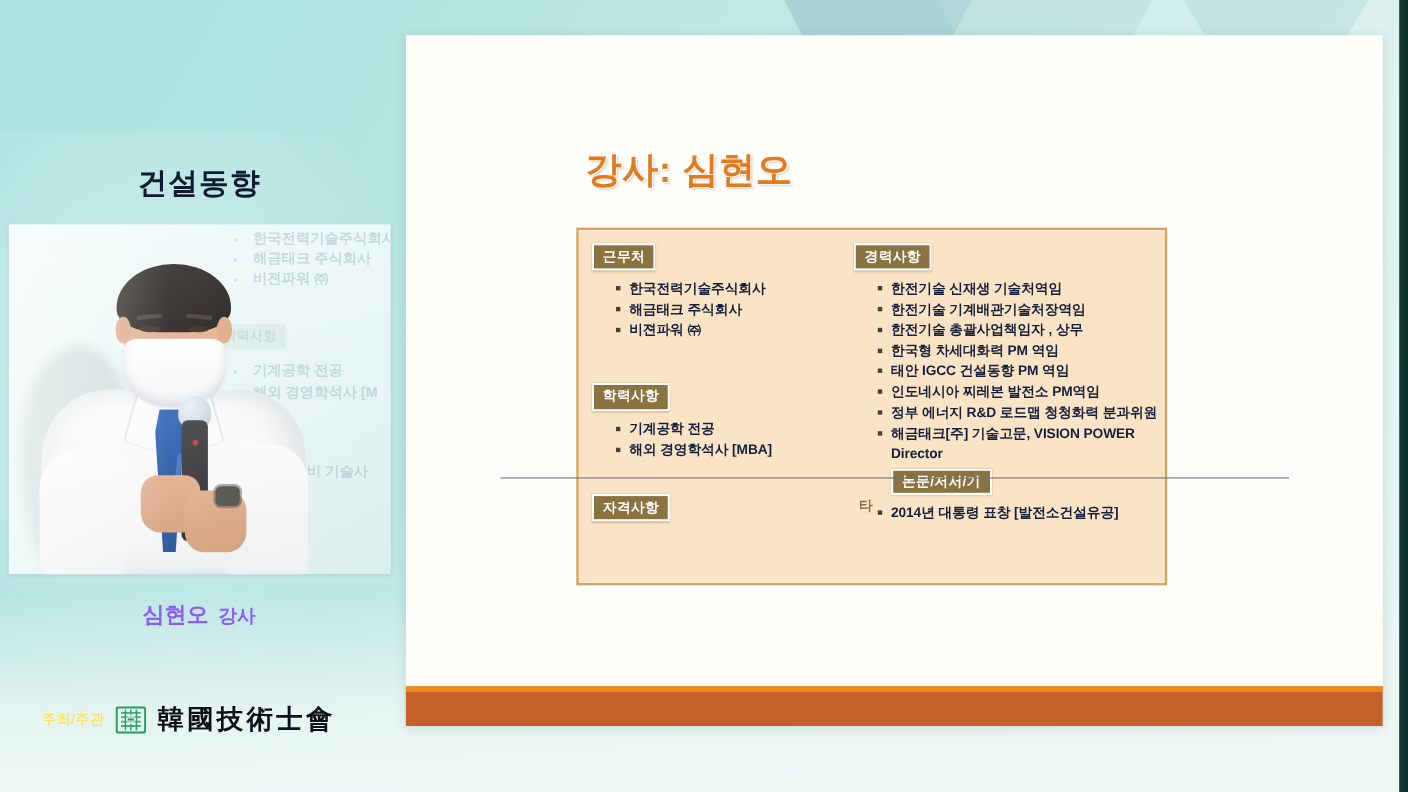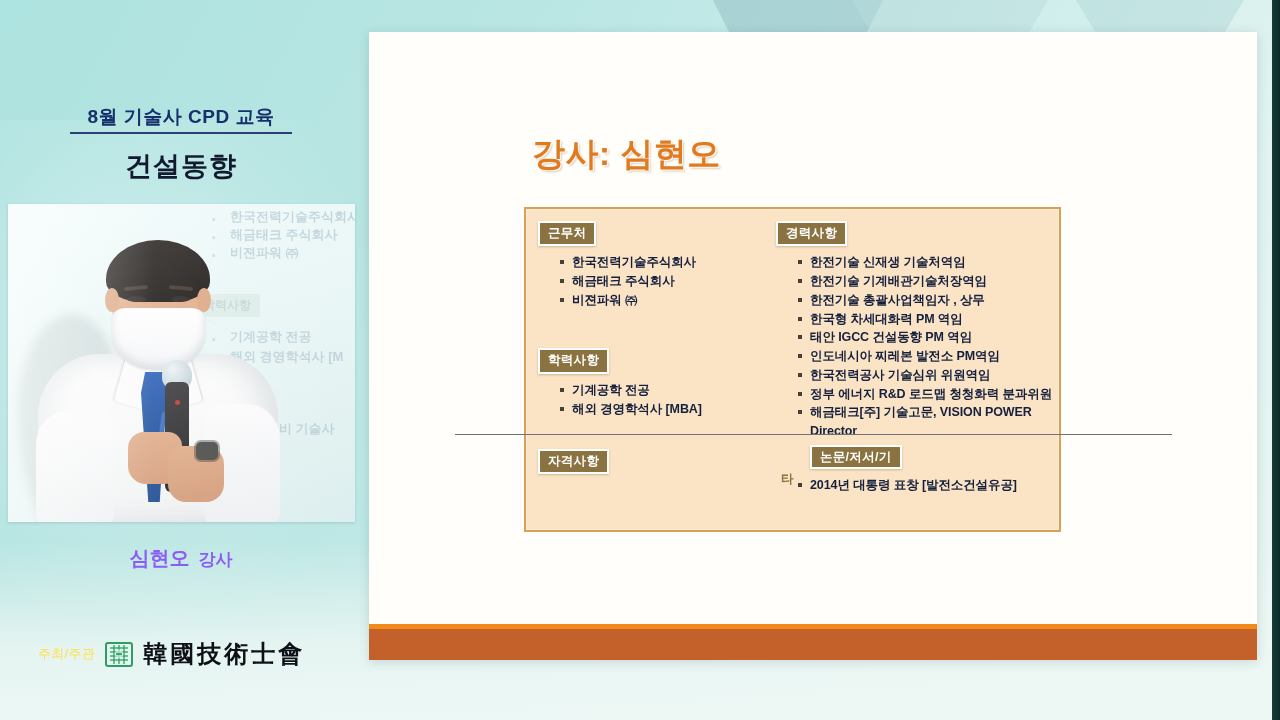--- a/index.html
+++ b/index.html
@@ -332,24 +332,20 @@
 
   <div class="bg-base"></div>
   <div class="bg-tri-a"></div>
   <div class="bg-tri-b"></div>
   <div class="bg-tri-c"></div>
   <div class="bg-soft-l"></div>
   <div class="bg-bottom-fade"></div>
 
   <div class="left-panel">
 
-    <div class="course-tag">
-      <span>8월 기술사 CPD 교육</span>
-      <span class="rule"></span>
-    </div>
 
     <div class="course-title">건설동향</div>
 
     <div class="photo">
 
       <div class="ghost">
         <span class="gbul" style="left:204px; top:8px;">▪</span>
         <div class="gline" style="position:absolute; left:222px; top:4px;">한국전력기술주식회사</div>
         <span class="gbul" style="left:204px; top:26px;">▪</span>
         <div class="gline" style="position:absolute; left:222px; top:22px;">해금태크 주식회사</div>
@@ -456,21 +452,20 @@
 
         <div>
           <span class="sec-label">경력사항</span>
           <ul class="items tight">
             <li>한전기술 신재생 기술처역임</li>
             <li>한전기술 기계배관기술처장역임</li>
             <li>한전기술 총괄사업책임자 , 상무</li>
             <li>한국형 차세대화력 PM 역임</li>
             <li>태안 IGCC 건설동향 PM 역임</li>
             <li>인도네시아 찌레본 발전소 PM역임</li>
-            <li>한국전력공사 기술심위 위원역임</li>
             <li>정부 에너지 R&amp;D 로드맵 청청화력 분과위원</li>
             <li>해금태크[주] 기술고문, VISION POWER Director</li>
           </ul>
         </div>
 
         <div style="position:relative; margin-top:4px;">
           <span class="sec-label clipped">논문/저서/기</span>
           <span class="label-overflow">타</span>
           <ul class="items" style="">
             <li>2014년 대통령 표창 [발전소건설유공]</li>

